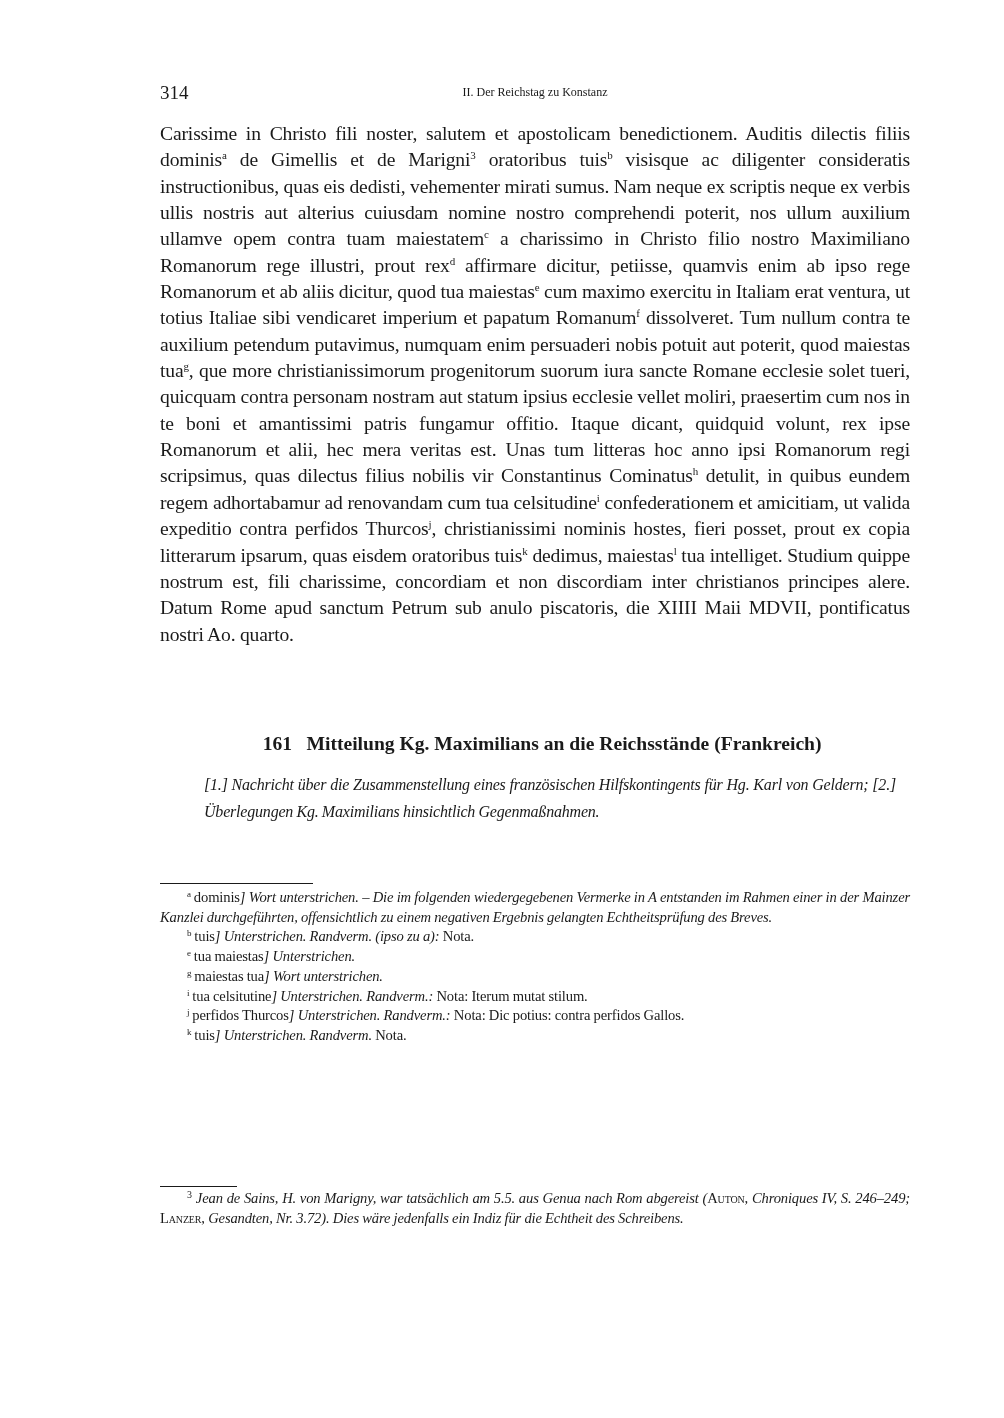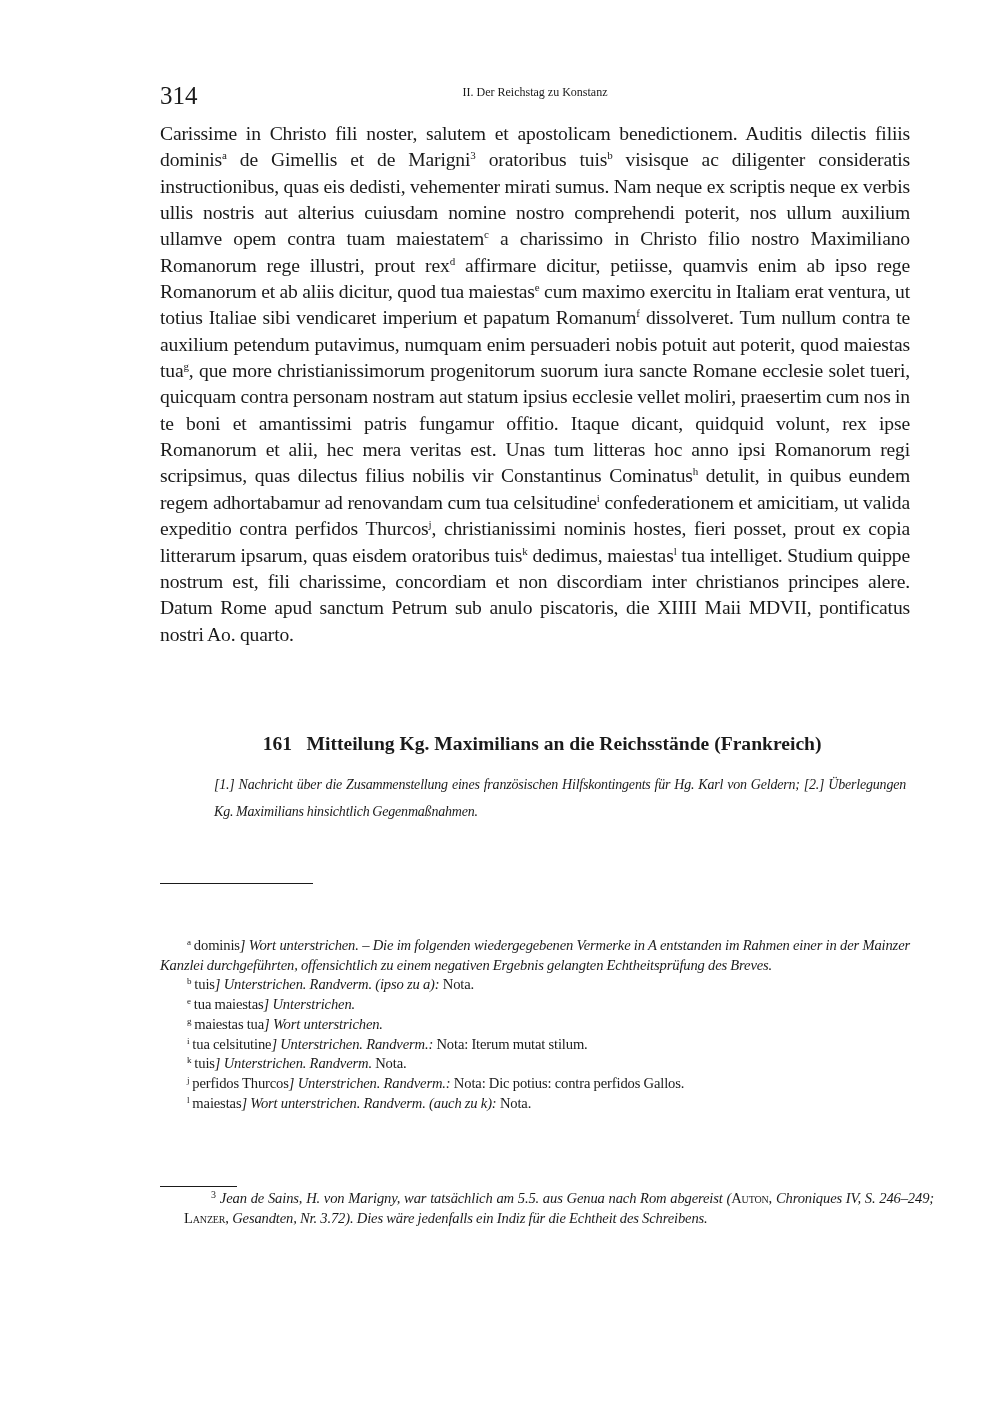--- a/index.html
+++ b/index.html
@@ -26,21 +26,21 @@
       top: 82px;
       left: 0;
       width: 750px;
       height: 24px;
       font-size: 17px;
     }
     .page-number {
       position: absolute;
       left: 0;
       top: 0;
-      font-size: 25px;
+      font-size: 19px;
     }
     .running-title {
       position: absolute;
       left: 0;
       right: 0;
       text-align: center;
       top: 3px;
       font-size: 12px;
     }
     .body-text {
@@ -70,23 +70,23 @@
       line-height: 26px;
       text-align: center;
     }
     .doc-heading .doc-number {
       display: inline-block;
       width: 58px;
     }
     .regest {
       position: absolute;
       top: 771px;
-      left: 54px;
+      left: 44px;
       width: 692px;
-      font-size: 14px;
+      font-size: 16px;
       line-height: 27px;
       font-style: italic;
       text-align: justify;
       letter-spacing: -0.2px;
       word-spacing: -0.5px;
     }
     .fn-rule {
       position: absolute;
       left: 0;
       height: 1px;
@@ -134,30 +134,29 @@
   <div class="body-text"><span>Carissime in Christo fili noster, salutem et apostolicam benedictionem. Auditis dilectis filiis dominis</span><sup>a</sup><span> de Gimellis et de Marigni</span><sup>3</sup><span> oratoribus tuis</span><sup>b</sup><span> visisque ac diligenter con­sideratis instructionibus, quas eis dedisti, vehementer mirati sumus. Nam neque ex scriptis neque ex verbis ullis nostris aut alterius cuiusdam nomine nostro comprehendi poterit, nos ullum auxilium ullamve opem contra tuam maiestatem</span><sup>c</sup><span> a charissimo in Christo filio nostro Maximiliano Romanorum rege illustri, prout rex</span><sup>d</sup><span> affirmare dicitur, petiisse, quamvis enim ab ipso rege Romanorum et ab aliis dicitur, quod tua maiestas</span><sup>e</sup><span> cum maximo exercitu in Italiam erat ventura, ut totius Italiae sibi vendicaret impe­rium et papatum Romanum</span><sup>f</sup><span> dissolveret. Tum nullum contra te auxilium petendum putavimus, numquam enim persuaderi nobis potuit aut poterit, quod maiestas tua</span><sup>g</sup><span>, que more christianissimorum progenitorum suorum iura sancte Romane ecclesie solet tueri, quicquam contra personam nostram aut statum ipsius ecclesie vellet moliri, praesertim cum nos in te boni et amantissimi patris fungamur offitio. Itaque dicant, quidquid volunt, rex ipse Romanorum et alii, hec mera veritas est. Unas tum litteras hoc anno ipsi Romanorum regi scripsimus, quas dilectus filius nobilis vir Constantinus Cominatus</span><sup>h</sup><span> detulit, in quibus eundem regem adhortabamur ad renovandam cum tua celsitudine</span><sup>i</sup><span> confederationem et amicitiam, ut valida expeditio contra perfidos Thurcos</span><sup>j</sup><span>, christianissimi nominis hostes, fieri posset, prout ex copia litterarum ipsarum, quas eisdem oratoribus tuis</span><sup>k</sup><span> dedimus, maiestas</span><sup>l</sup><span> tua intelliget. Studium quippe nostrum est, fili charissime, concordiam et non discordiam inter christianos principes alere. Datum Rome apud sanctum Petrum sub anulo piscatoris, die XIIII Maii MDVII, pontificatus nostri Ao. quarto.</span></div>
 
   <div class="doc-heading">
     <span class="doc-number">161</span><span>Mitteilung Kg. Maximilians an die Reichsstände (Frankreich)</span>
   </div>
 
   <div class="regest">[1.] Nachricht über die Zusammenstellung eines französischen Hilfskontingents für Hg. Karl von Geldern; [2.] Überlegungen Kg. Maximilians hinsichtlich Gegenmaß­nahmen.</div>
 
   <div class="fn-rule" style="top:883px; width:153px;"></div>
 
-  <div class="footnotes" style="top:888px;margin-top:48px;">
+  <div class="footnotes" style="top:888px;">
     <p class="fn"><span class="mark">a</span><span>dominis</span><span class="it">]</span> <span class="it">Wort unterstrichen. – Die im folgenden wiedergegebenen Vermerke in A entstanden im Rahmen einer in der Mainzer Kanzlei durchgeführten, offensichtlich zu einem negativen Ergebnis gelangten Echtheitsprüfung des Breves.</span></p>
     <p class="fn"><span class="mark">b</span><span>tuis</span><span class="it">]</span> <span class="it">Unterstrichen. Randverm. (ipso zu a):</span> <span>Nota.</span></p>
     <p class="fn"><span class="mark">e</span><span>tua maiestas</span><span class="it">]</span> <span class="it">Unterstrichen.</span></p>
     <p class="fn"><span class="mark">g</span><span>maiestas tua</span><span class="it">]</span> <span class="it">Wort unterstrichen.</span></p>
     <p class="fn"><span class="mark">i</span><span>tua celsitutine</span><span class="it">]</span> <span class="it">Unterstrichen. Randverm.:</span> <span>Nota: Iterum mutat stilum.</span></p>
+    <p class="fn"><span class="mark">j</span><span>perfidos Thurcos</span><span class="it">]</span> <span class="it">Unterstrichen. Randverm.:</span> <span>Nota: Dic potius: contra perfidos Gallos.</span></p>
     <p class="fn"><span class="mark">k</span><span>tuis</span><span class="it">]</span> <span class="it">Unterstrichen. Randverm.</span> <span>Nota.</span></p>
-    <p class="fn"><span class="mark">j</span><span>perfidos Thurcos</span><span class="it">]</span> <span class="it">Unterstrichen. Randverm.:</span> <span>Nota: Dic potius: contra perfidos Gallos.</span></p>
-    <p class="fn"><span class="mark">l</span><span>maiestas</span><span class="it">]</span> <span class="it">Wort unterstrichen. Randverm. (auch zu k):</span> <span>Nota.</span></p>
   </div>
 
   <div class="fn-rule" style="top:1186px; width:77px;"></div>
 
-  <div class="footnotes" style="top:1189px;margin-left:24px;">
+  <div class="footnotes" style="top:1189px;">
     <p class="fn"><span class="num-mark">3</span><span class="it">Jean de Sains, H. von Marigny, war tatsächlich am 5.5. aus Genua nach Rom abgereist (</span><span class="sc">Auton</span><span>, </span><span class="it">Chroniques IV, S. 246–249;</span><span> </span><span class="sc">Lanzer</span><span>, </span><span class="it">Gesandten, Nr. 3.72). Dies wäre jedenfalls ein Indiz für die Echtheit des Schreibens.</span></p>
   </div>
 
 </div>
 
 </body></html>

